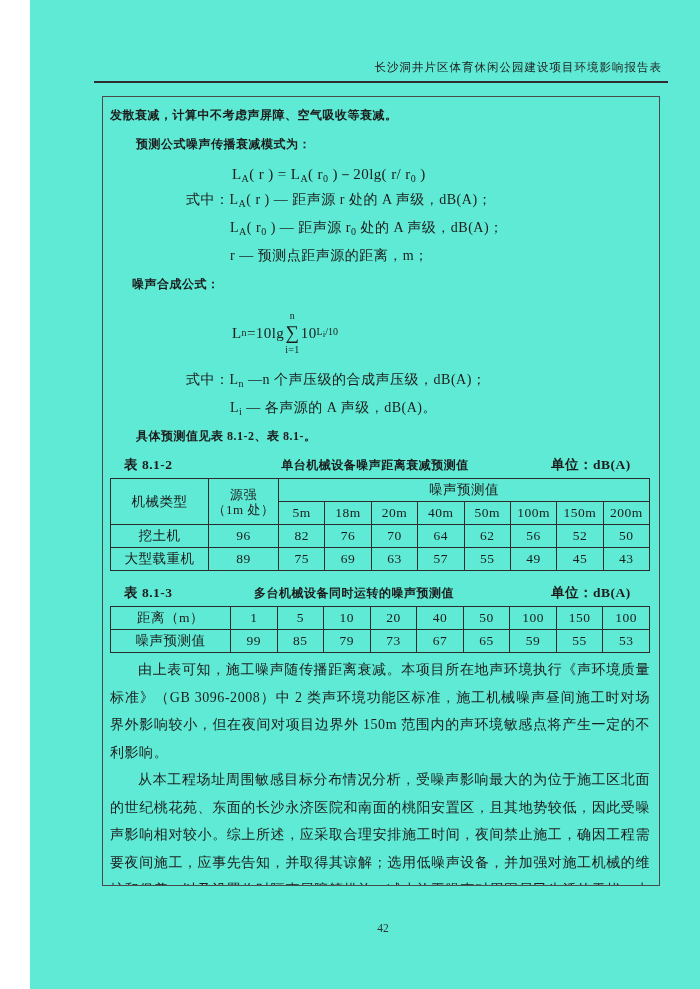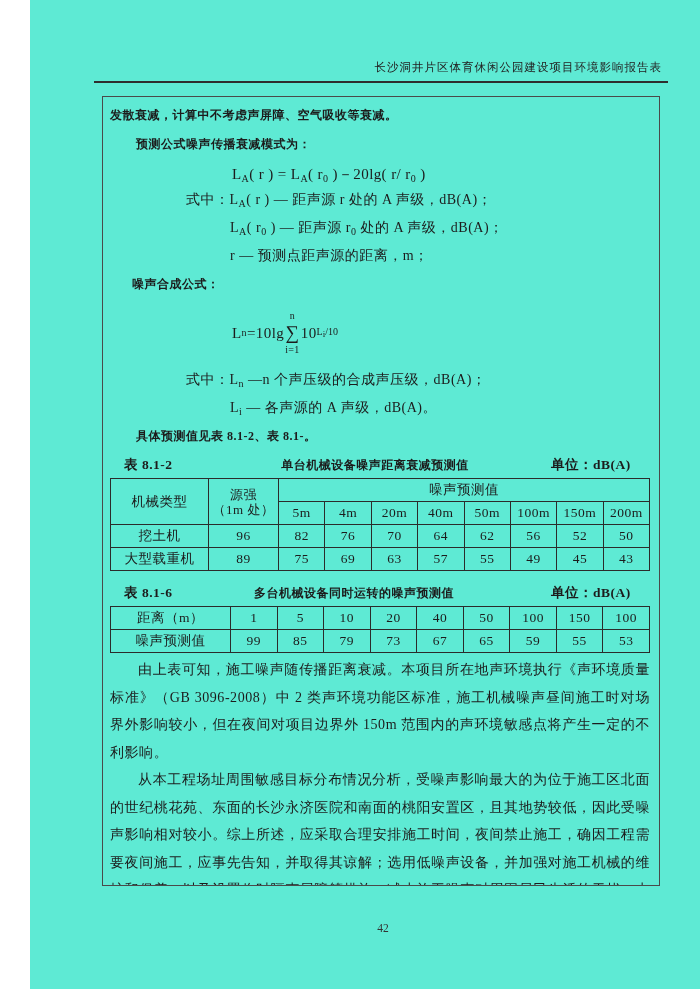--- a/index.html
+++ b/index.html
@@ -139,21 +139,21 @@
           <col>
       </colgroup>
       <tbody>
           <tr>
         <td rowspan="2">机械类型</td>
         <td rowspan="2" class="h2"><span>源强</span><br><span>（1m 处）</span></td>
         <td colspan="8">噪声预测值</td>
       </tr>
       <tr>
         <td>5m</td>
-        <td>4m</td>
+        <td>18m</td>
         <td>20m</td>
         <td>40m</td>
         <td>50m</td>
         <td>100m</td>
         <td>150m</td>
         <td>200m</td>
       </tr>
       <tr>
         <td>挖土机</td>
         <td>96</td>
@@ -175,21 +175,21 @@
         <td>57</td>
         <td>55</td>
         <td>49</td>
         <td>45</td>
         <td>43</td>
       </tr>
     </tbody>
       </table>
 
     <div class="table-title" style="margin-top:9px;">
-      <span class="tt-label">表  8.1-6</span>
+      <span class="tt-label">表  8.1-3</span>
       <span class="tt-main tt2-main">多台机械设备同时运转的噪声预测值</span>
       <span class="tt-unit">单位：dB(A)</span>
     </div>
 
     <table class="dtable">
       <colgroup>
         <col style="width:120px">
         <col>
           <col>
           <col>

